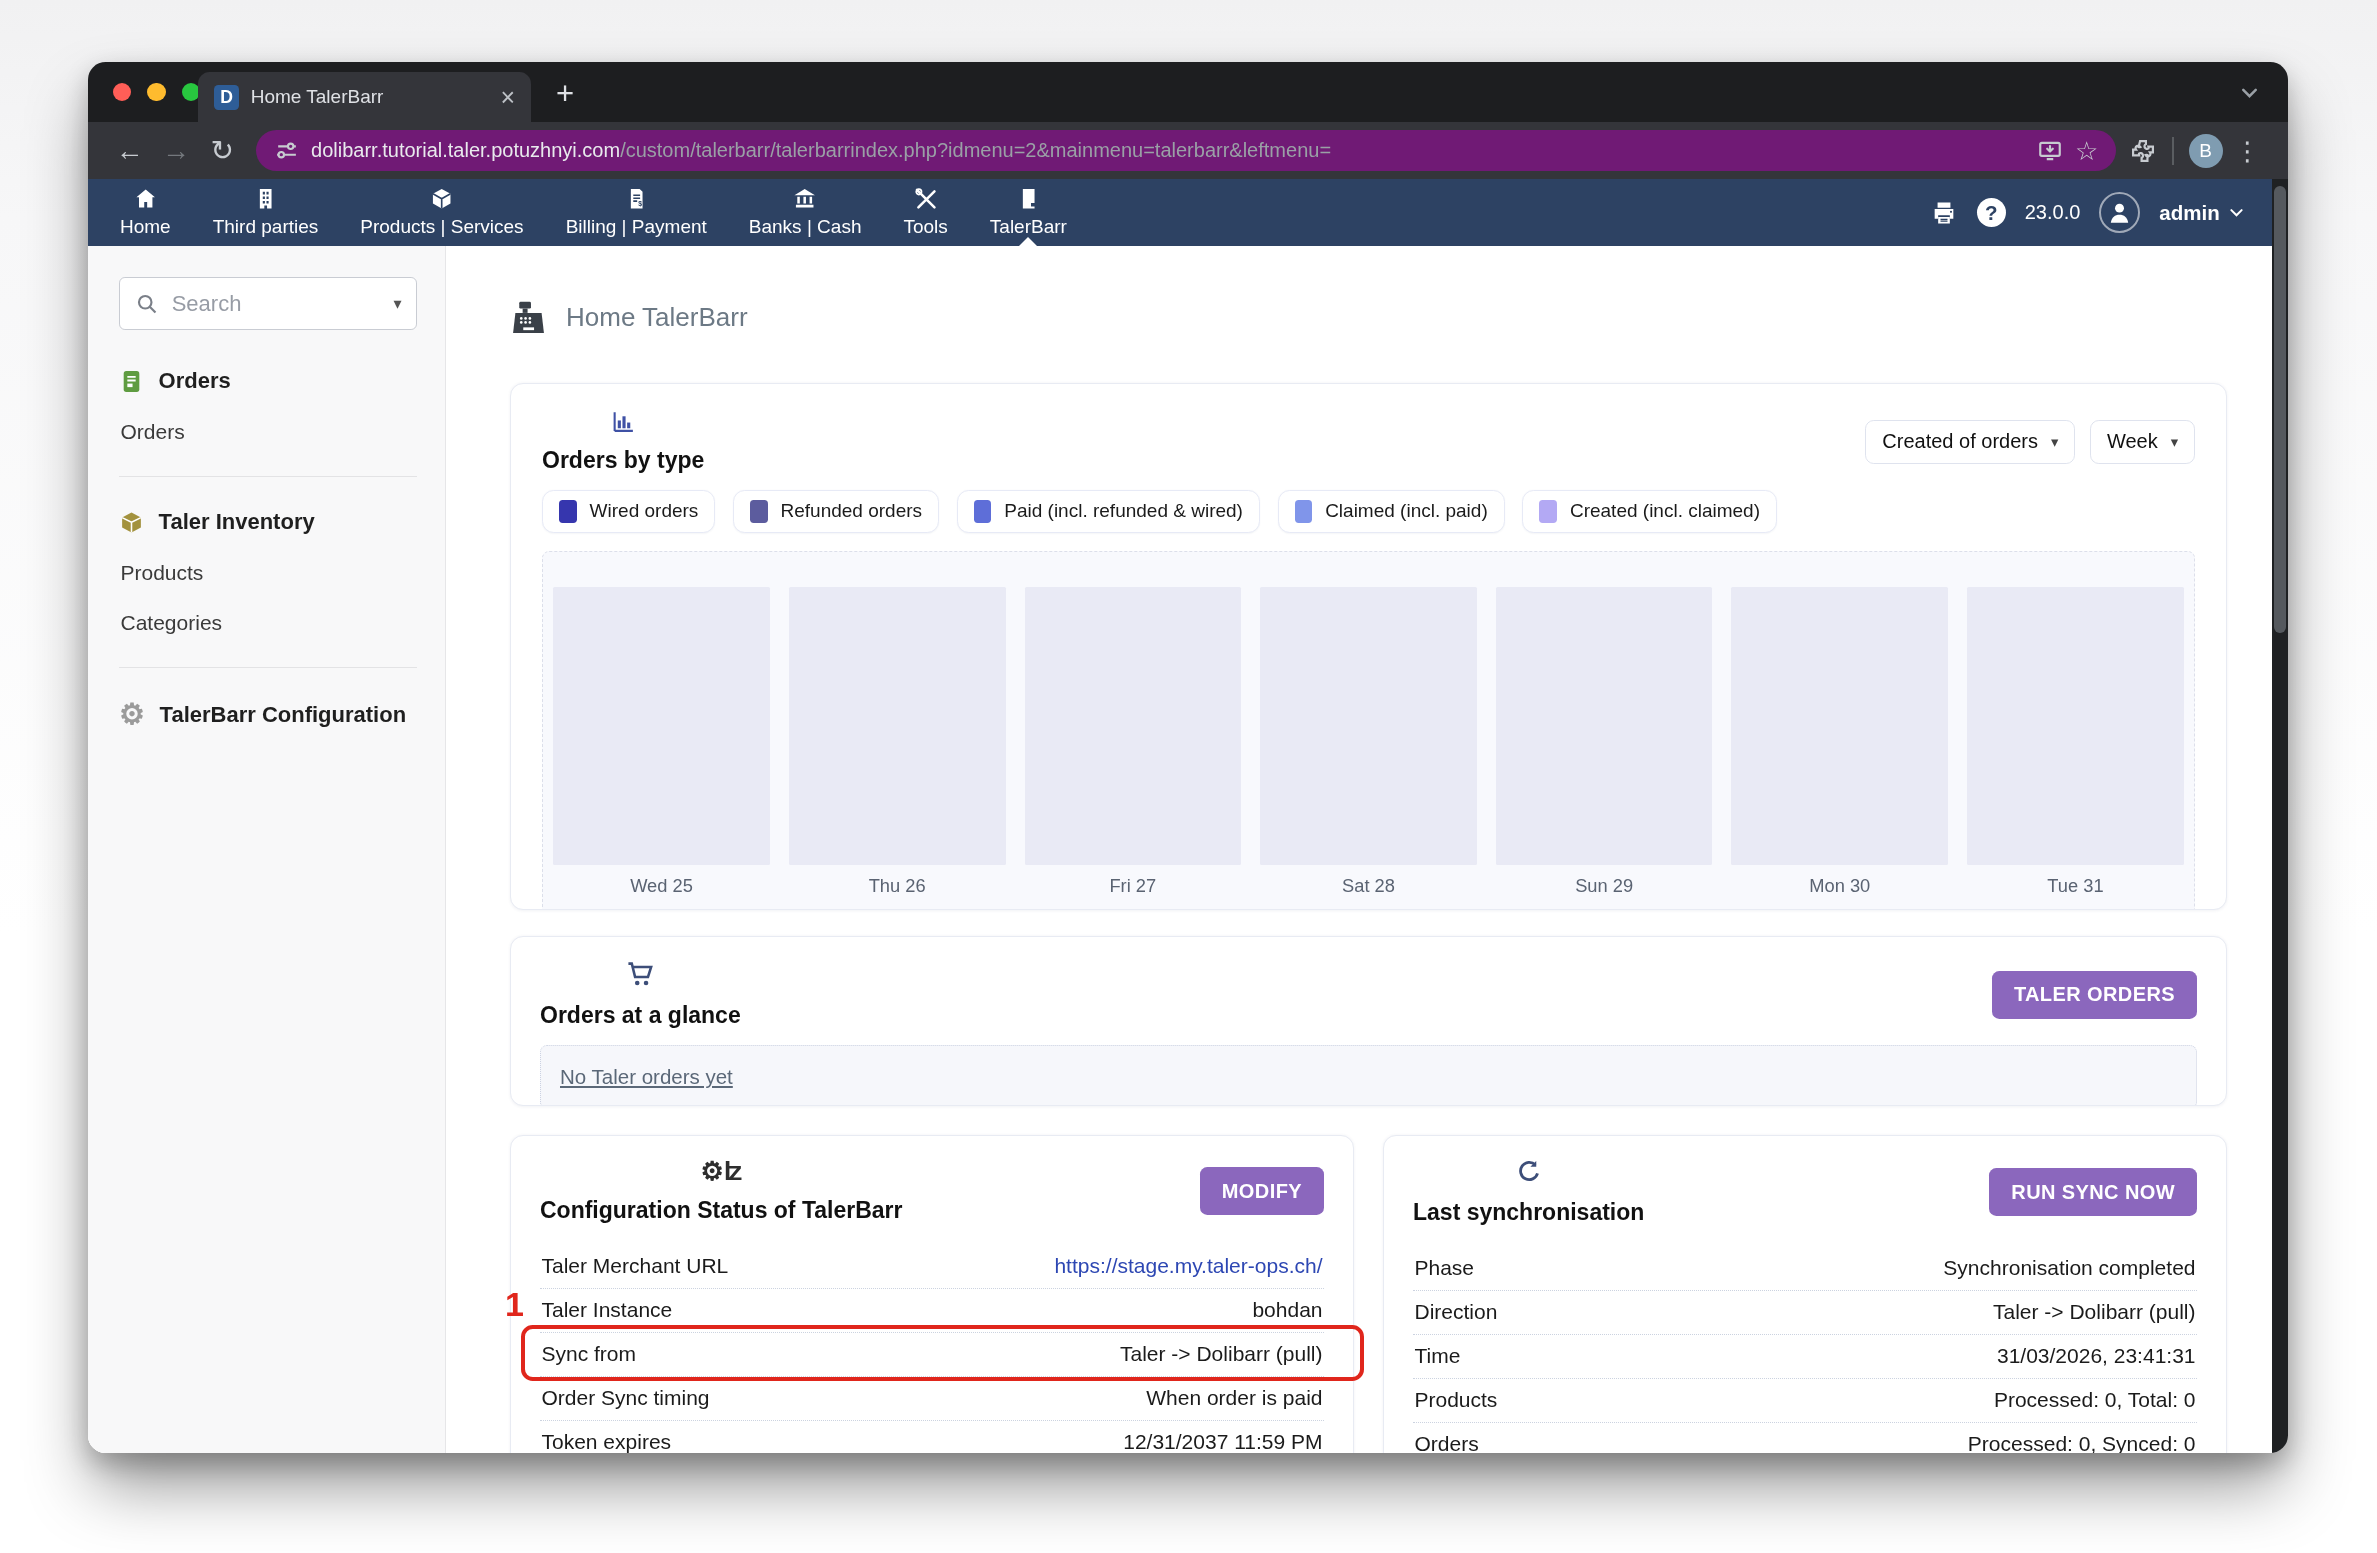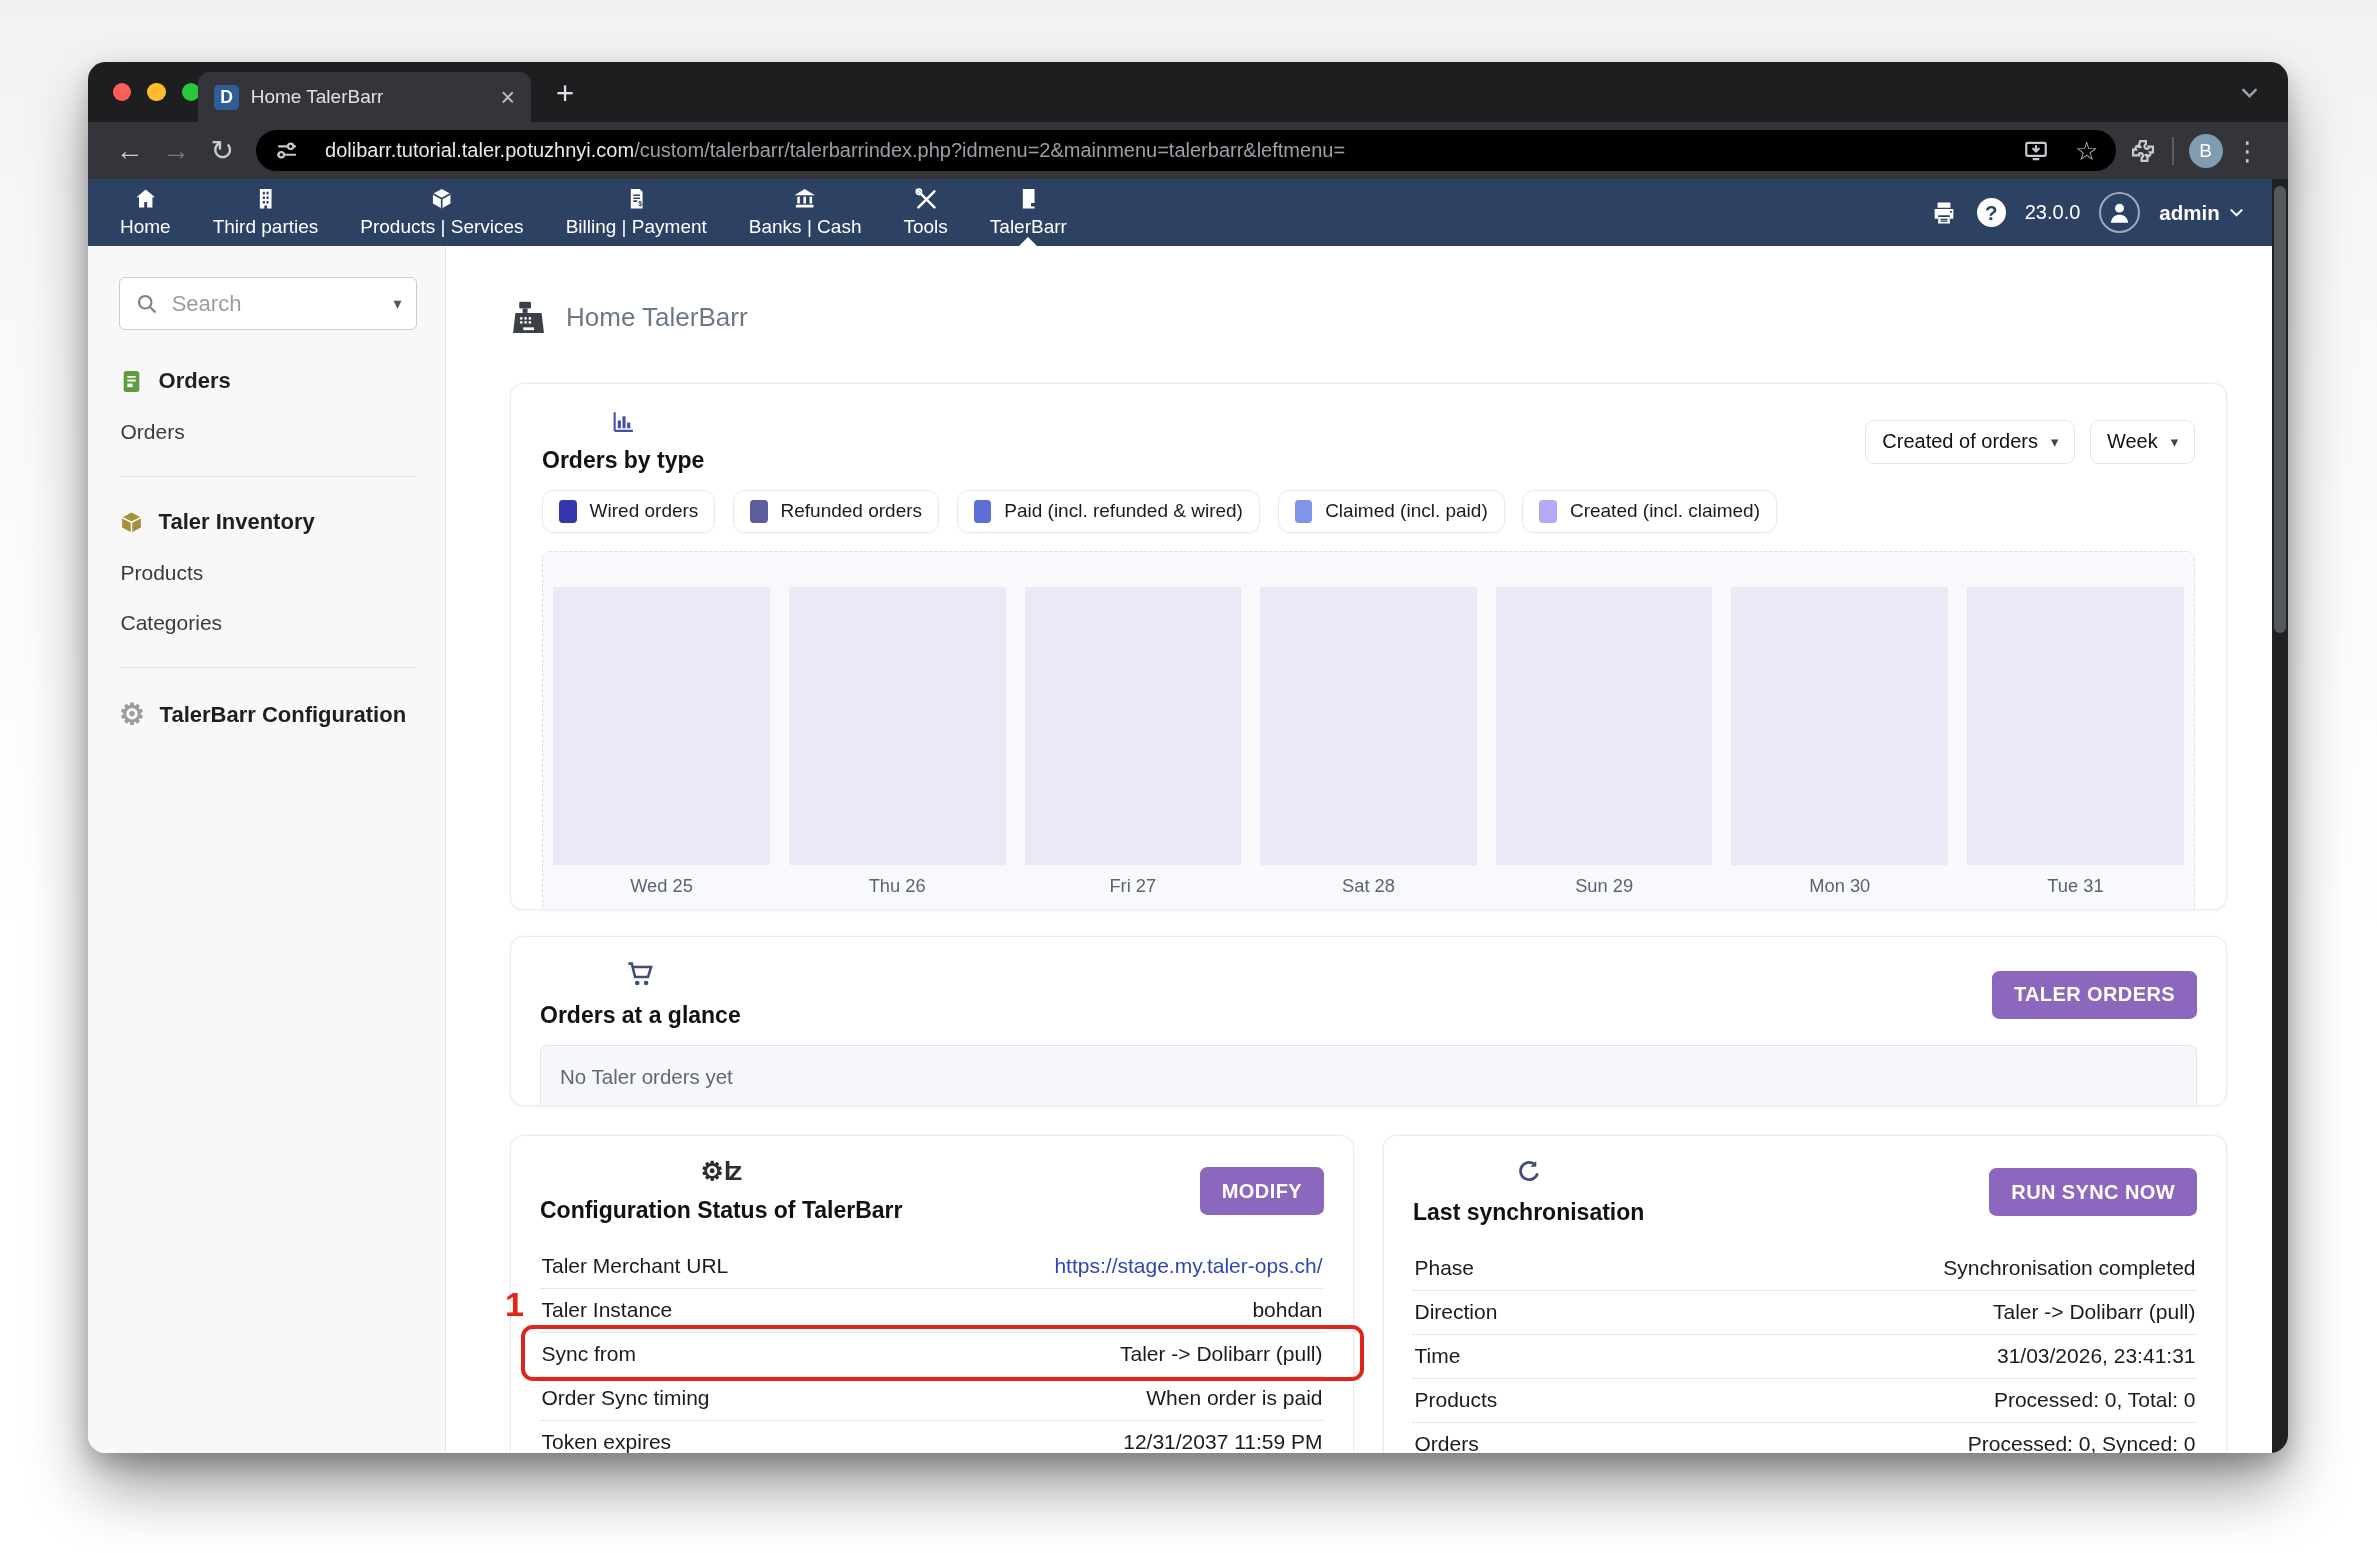--- a/index.html
+++ b/index.html
@@ -18,22 +18,22 @@
     border-radius:11.7px 11.7px 0 0;display:flex;align-items:center;padding:0 16px;gap:11.7px;color:#dfe1e5;}
   .favicon{width:25px;height:25px;border-radius:4.4px;background:#2e5d97;color:#fff;font-weight:bold;
     font-size:17.6px;display:flex;align-items:center;justify-content:center;flex:none;}
   .tab-title{font-size:19px;flex:1;white-space:nowrap;overflow:hidden;}
   .tab-close{font-size:25px;color:#bdc1c6;line-height:1;}
   .newtab{position:absolute;left:468px;top:16px;font-size:31px;color:#dfe1e5;line-height:1;}
   .tabsearch{position:absolute;right:26px;top:17.6px;color:#9aa0a6;}
   .toolbar{height:57px;background:#34353a;display:flex;align-items:center;padding:0 20.5px;gap:4.4px;}
   .navbtn{width:42px;text-align:center;font-size:28px;color:#c7cbd0;line-height:1;}
   .navbtn.dim{color:#74787d;}
-  .urlbar{flex:1;height:41px;background:#000000;border-radius:20.5px;display:flex;align-items:center;
-    padding:0 17.6px;gap:26px;margin:0 8.8px;min-width:0;}
+  .urlbar{flex:1;height:41px;background:#701a75;border-radius:20.5px;display:flex;align-items:center;
+    padding:0 17.6px;gap:12px;margin:0 8.8px;min-width:0;}
   .url-text{font-size:20px;white-space:nowrap;overflow:hidden;flex:1;min-width:0;}
   .url-domain{color:#e8eaed;}
   .url-path{color:#9aa0a6;}
   .tool-ic{flex:none;display:flex;align-items:center;}
   .star{font-size:26px;color:#c7cbd0;line-height:1;}
   .sep{width:2.2px;height:28px;background:#5a5d61;margin:0 10.2px;}
   .avatar-b{width:34px;height:34px;border-radius:50%;background:#7f9cb1;color:#fff;font-size:19px;
     display:flex;align-items:center;justify-content:center;}
   .kebab{font-size:26px;color:#c7cbd0;margin:0 7.3px;line-height:1;}
   
@@ -86,21 +86,21 @@
   .col{flex:1;background:#e9eaf5;border-radius:1.5px;}
   .day-labels{display:flex;gap:19px;margin-top:10.2px;}
   .day{flex:1;text-align:center;font-size:18.3px;color:#5a6372;}
   
   .glance-row{display:flex;gap:29px;margin-top:26px;}
   .glance{flex:1;height:170px;padding:23.4px 29px;overflow:hidden;}
   .glance-head{display:flex;align-items:center;}
   .btn-purple{margin-left:auto;background:#8b67bd;color:#fff;border:none;border-radius:7.3px;
     padding:12.4px 22px;font-size:20px;font-weight:bold;letter-spacing:0.4px;font-family:"Liberation Sans",sans-serif;}
   .empty-box{margin-top:16px;border:1.5px dotted #ccd2e2;background:#f6f7fb;border-radius:7.3px;
-    padding:19px;font-size:20.5px;color:#5b6878;}
+    padding:19px;font-size:20.5px;color:#5b6878;text-decoration:underline;}
   
   .bottom-row{display:flex;gap:29px;margin-top:29px;align-items:flex-start;}
   .info-panel{flex:1;height:381px;padding:22px 29px 0;}
   .rows{margin-top:20.5px;}
   .info-row{display:flex;justify-content:space-between;align-items:center;padding:9.5px 1.5px;
     border-bottom:1.5px dotted #ccd3e0;font-size:21px;color:#1b1b1b;position:relative;}
   .row-value{text-align:right;}
   .row-value.link{color:#2d47b3;}
   .hl-box{position:absolute;left:-19px;right:-40px;top:-7.3px;bottom:-5.9px;border:4.4px solid #e0261c;
     border-radius:11.7px;pointer-events:none;}

